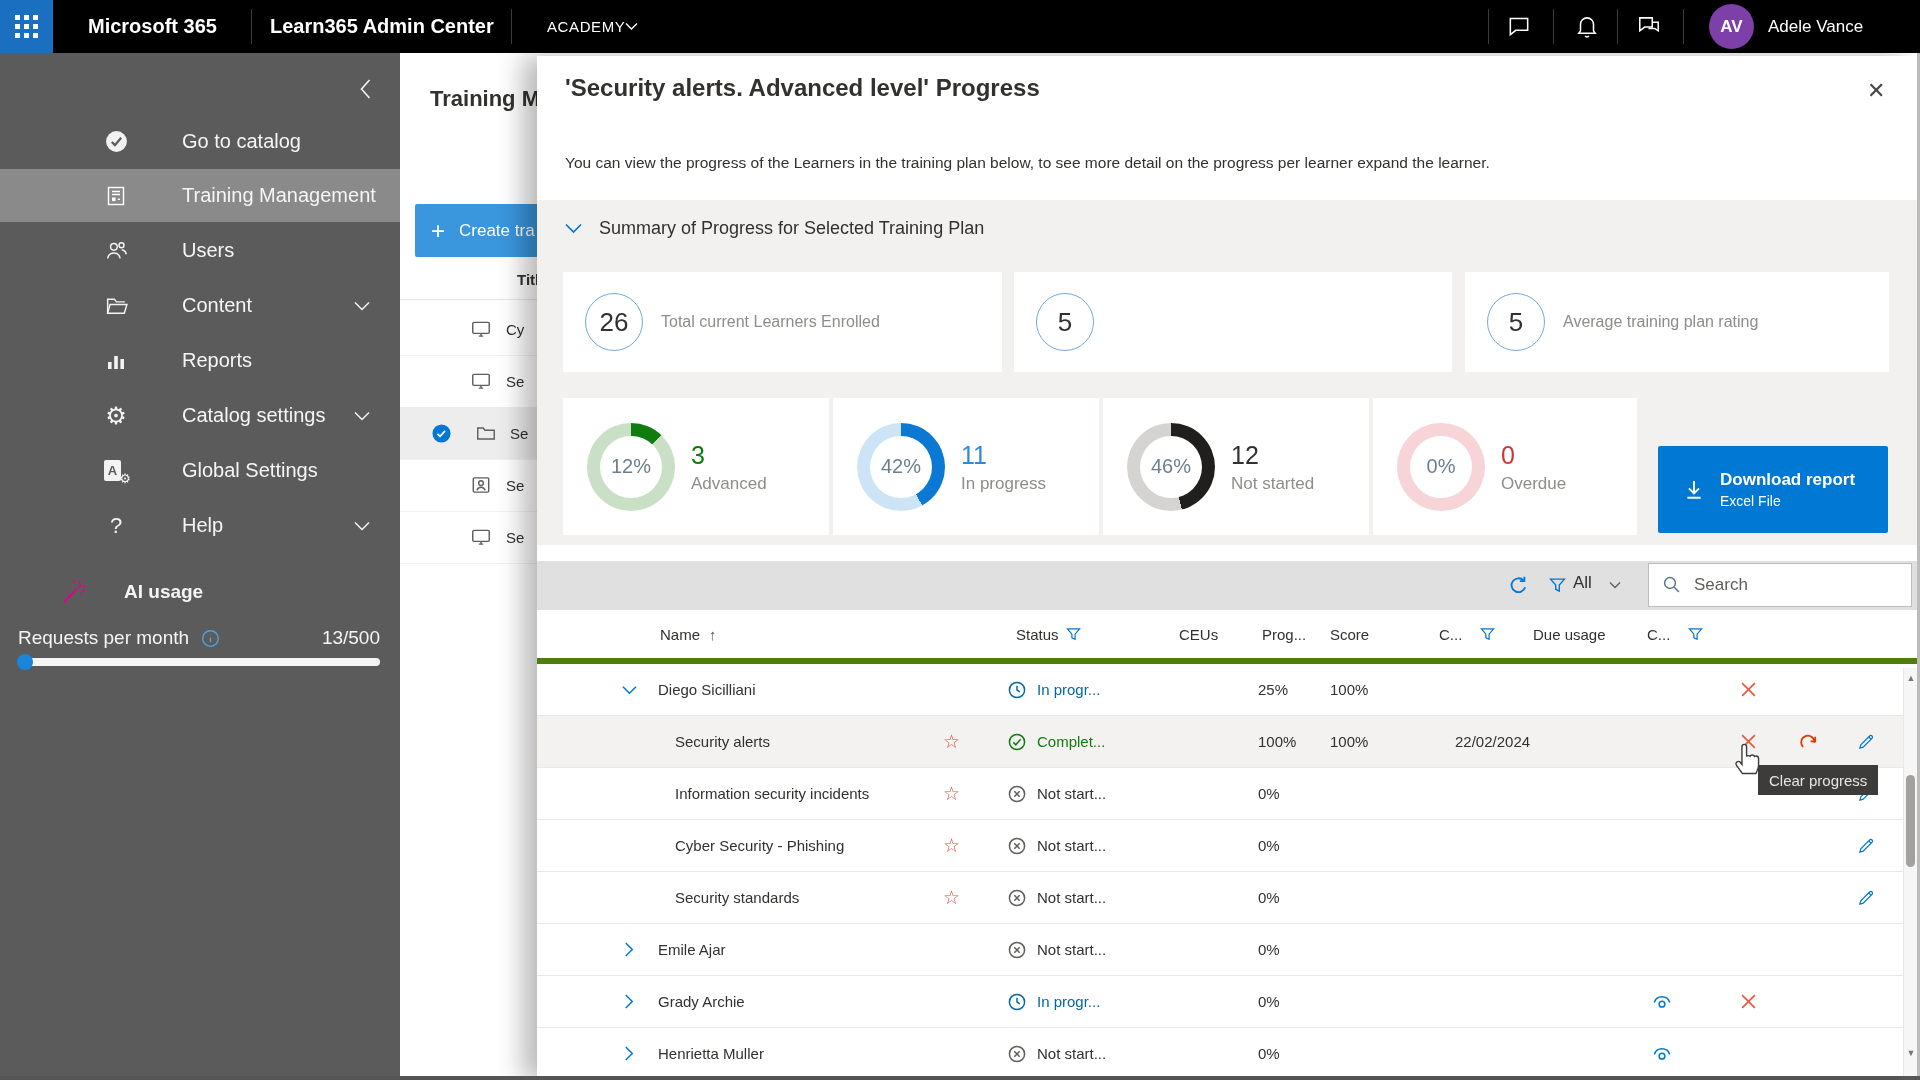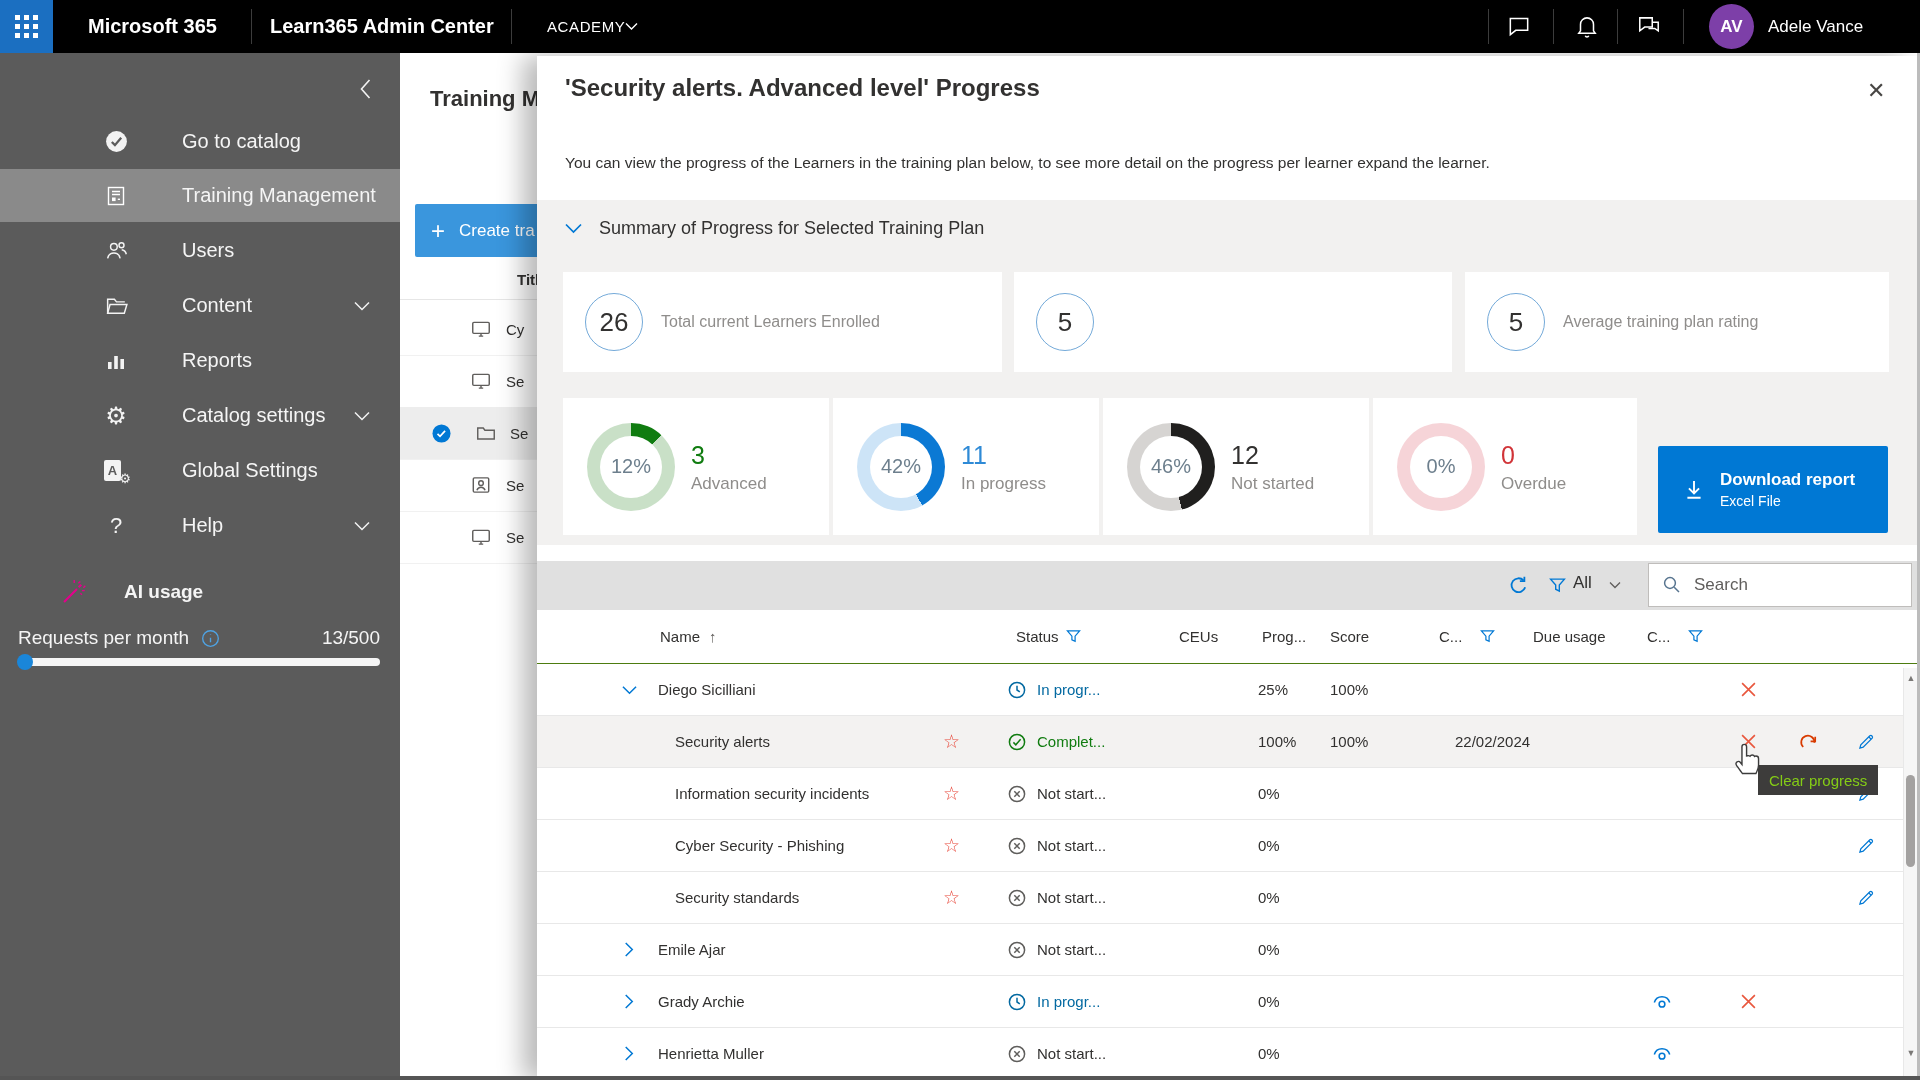--- a/index.html
+++ b/index.html
@@ -88,38 +88,38 @@
   .m-toolbar{position:absolute;left:0;top:505px;width:100%;height:49px;background:#e0e0e0;}
   .tbtn{position:absolute;top:14px;cursor:pointer;}
   .tb-all{position:absolute;left:1036px;top:12px;font-size:17px;cursor:pointer;}
   .tb-allchev{position:absolute;left:1072px;top:20px;}
   .searchbox{position:absolute;left:1111px;top:2px;width:264px;height:44px;background:#fff;border:1px solid #bfbdbb;
              box-sizing:border-box;display:flex;align-items:center;}
   .searchbox svg{margin-left:13px;flex:none;}
   .searchbox input{border:none;outline:none;font-size:17px;margin-left:10px;width:190px;
              font-family:"Liberation Sans",sans-serif;color:#323130;background:transparent;}
   .searchbox input::placeholder{color:#605e5c;opacity:1;}
-  .thead{position:absolute;left:0;top:554px;width:100%;height:54px;background:#fff;border-bottom:1px solid #4d7c0f;
+  .thead{position:absolute;left:0;top:554px;width:100%;height:54px;background:#fff;border-bottom:6px solid #4d7c0f;
          box-sizing:border-box;font-size:15px;}
   .th{position:absolute;top:0;height:100%;display:flex;align-items:center;white-space:nowrap;cursor:pointer;}
   .trow{position:absolute;left:0;width:100%;height:52px;border-bottom:1px solid #e8e8e8;box-sizing:border-box;background:#fff;}
   .trow.hl{background:#f3f2f1;}
   .ce{position:absolute;top:0;height:100%;display:flex;align-items:center;font-size:15px;white-space:nowrap;}
   .ce em{font-style:normal;margin-left:10px;}
   .st-inprogress{color:#0369a1;}
   .st-completed{color:#107c10;}
   .st-notstarted{color:#5f5e5c;}
   .st-notstarted em{color:#323130;}
   .star{font-size:19px;color:#e8493c;cursor:pointer;}
   .act{cursor:pointer;}
   .sbar{position:absolute;left:1366px;top:612px;bottom:4px;width:14px;background:#f6f6f6;border-left:1px solid #e8e8e8;}
   .sb-arrow{position:absolute;left:0;width:14px;text-align:center;font-size:9px;color:#7a7876;cursor:pointer;}
   .sb-thumb{position:absolute;left:2px;width:9px;border-radius:5px;background:#a3a1a0;cursor:pointer;}
   
-  .tooltip{position:absolute;left:1758px;top:765px;height:30px;background:#3d3c3b;color:#84cc16;font-size:15px;
+  .tooltip{position:absolute;left:1758px;top:765px;height:30px;background:#3d3c3b;color:#e5e5e5;font-size:15px;
            display:flex;align-items:center;padding:0 11px;z-index:55;white-space:nowrap;}
   .cursor{position:absolute;left:1732px;top:740px;z-index:60;pointer-events:none;}
   .win-bottom{position:absolute;left:0;right:0;bottom:0;height:4px;background:#555;z-index:70;}
   .win-right{position:absolute;right:0;top:53px;bottom:0;width:3px;background:#bcbcbc;z-index:25;}
 </style>
 </head>
 <body>
 
 <header class="topbar">
   <div class="waffle">

